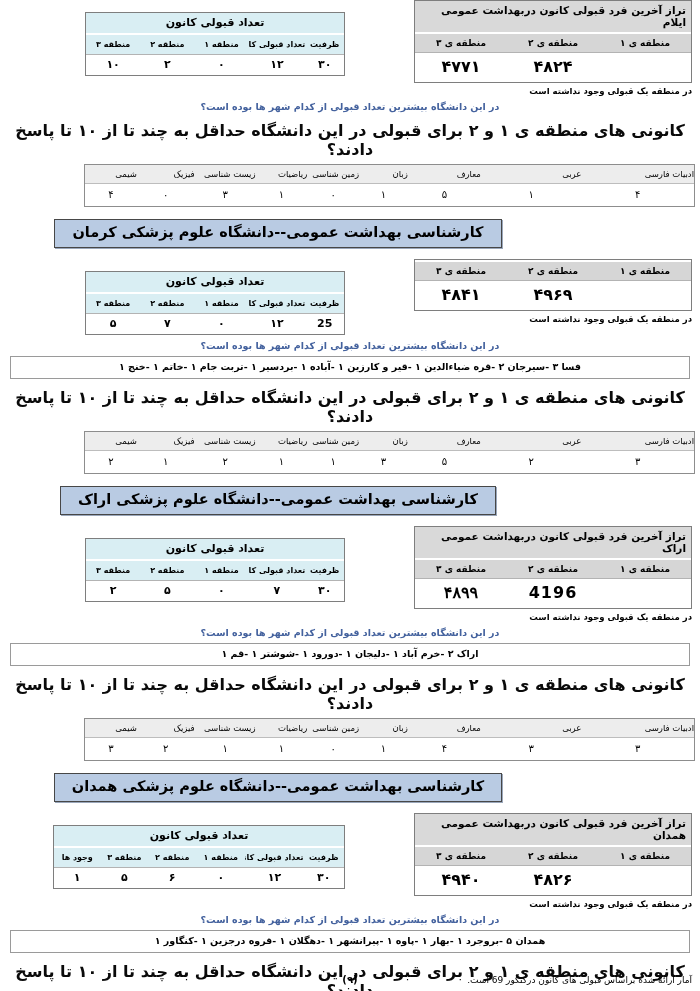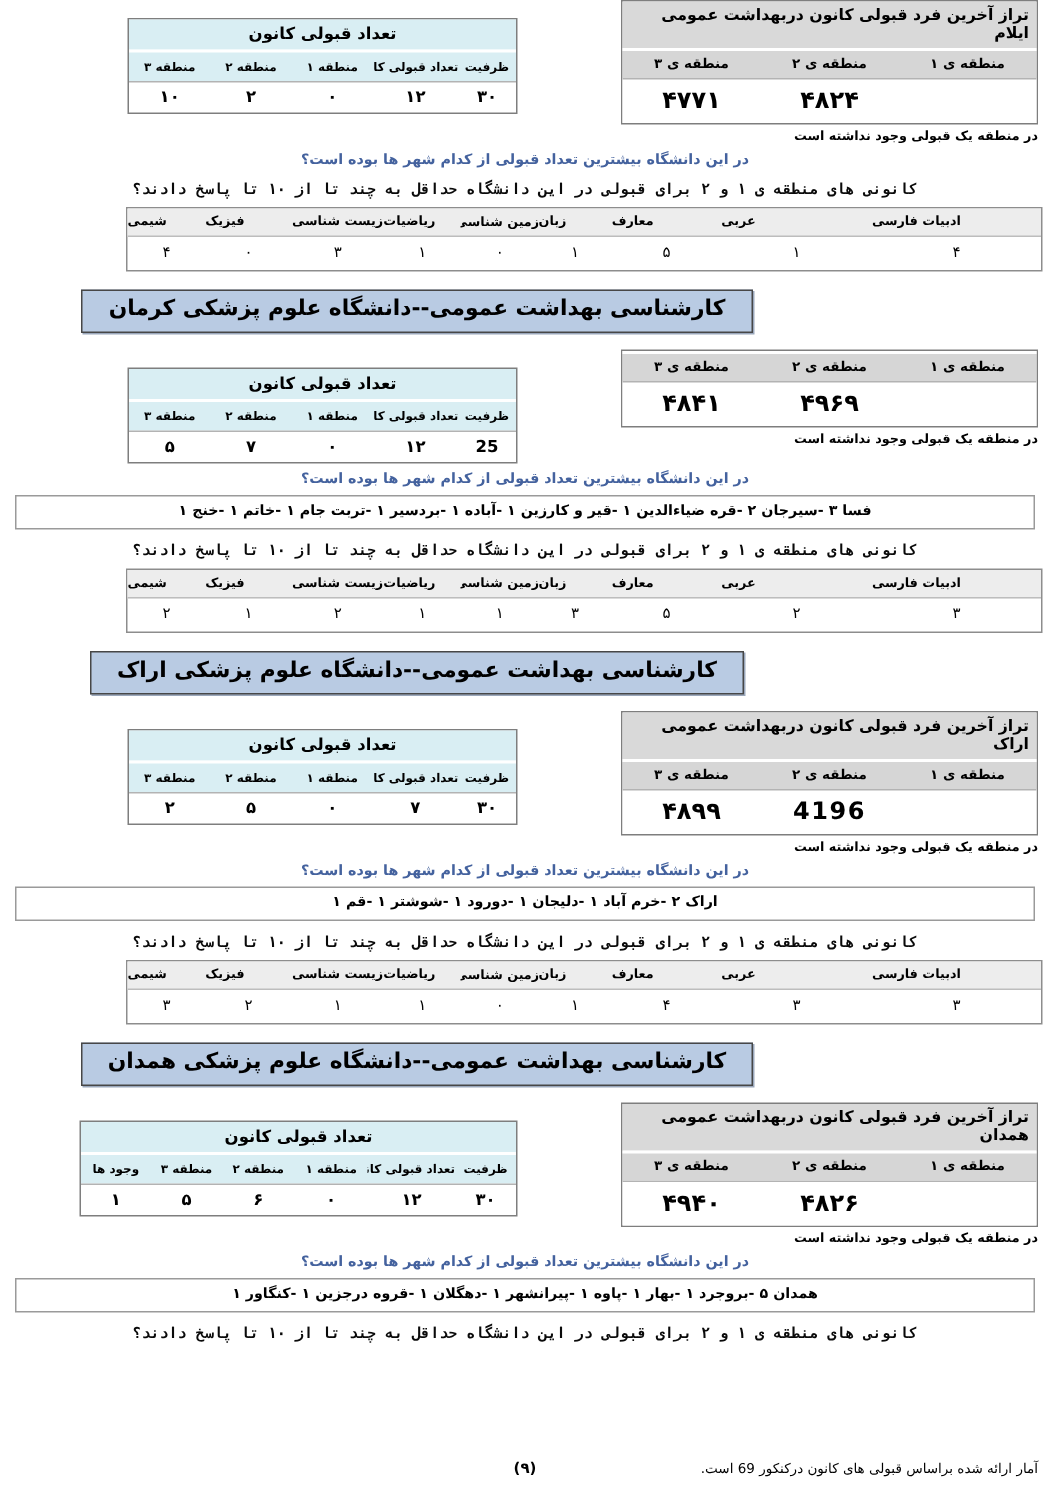--- a/index.html
+++ b/index.html
@@ -25,24 +25,24 @@
   .note{font-size:8.5px;font-weight:bold;margin-top:3px;text-align:right;padding-left:2px;}
   .tedad-table{width:258px;margin-top:12px;border:1px solid #7e7e7e;background:#fff;flex:0 0 auto;}
   .tedad-table.wide{width:290px;}
   .tedad-title{background:#d9eef3;text-align:center;font-size:11px;font-weight:bold;padding:3px 4px 4px;}
   .tedad-head{display:flex;background:#d9eef3;border-top:2px solid #fff;}
   .tedad-head .cell{font-size:8px;font-weight:bold;text-align:center;padding:5px 0;white-space:nowrap;box-sizing:border-box;overflow:hidden;}
   .tedad-vals{display:flex;border-top:1px solid #b3b3b3;}
   .tedad-vals .cell{font-size:11px;font-weight:bold;text-align:center;padding:3px 0 4px;box-sizing:border-box;}
   .q-city{color:#44629e;font-size:9.5px;font-weight:bold;text-align:center;margin:5px 0 5px;}
   .city-box{margin:0 10px;border:1px solid #9a9a9a;background:#fff;padding:4px 6px 5px;text-align:center;font-size:9.5px;font-weight:bold;min-height:12px;}
-  .q-subject{color:#0a0a0a;font-size:10px;font-weight:bold;text-align:center;margin:9px 0 5px;font-family:Liberation Mono, monospace;}
+  .q-subject{color:#0a0a0a;font-size:16px;font-weight:bold;text-align:center;margin:9px 0 5px;}
   .subject-table{margin:0 5px 0 84px;border:1px solid #8d8d8d;background:#fff;}
   .subject-head{display:flex;background:#ededed;border-bottom:1px solid #bdbdbd;}
-  .subject-head .cell{font-size:8.5px;font-weight:bold;text-align:left;padding:4px 0;white-space:nowrap;box-sizing:border-box;overflow:hidden;}
+  .subject-head .cell{font-size:8.5px;font-weight:normal;text-align:right;padding:4px 0;white-space:nowrap;box-sizing:border-box;overflow:hidden;}
   .subject-vals{display:flex;}
   .subject-vals .cell{font-size:10px;text-align:center;padding:5px 0 6px;box-sizing:border-box;}
   .footer{position:absolute;bottom:6px;left:0;right:0;height:16px;}
   .footer-note{position:absolute;right:8px;bottom:0;font-size:9px;}
   .page-num{position:absolute;left:50%;transform:translateX(-50%);bottom:0;font-size:10px;font-weight:bold;}
 </style>
 </head>
 <body>
 
 <div id="sections-host">
@@ -182,21 +182,21 @@
         <div class="taraz-table">
           <div class="taraz-title">تراز آخرین فرد قبولی کانون دربهداشت عمومی اراک</div>
           <div class="taraz-head">
               <div class="cell" style="width: 33.4%;">منطقه ی ۱</div>
               <div class="cell" style="width: 33.3%;">منطقه ی ۲</div>
               <div class="cell" style="width: 33.3%;">منطقه ی ۳</div>
             </div>
           <div class="taraz-vals">
               <div class="cell" style="width: 33.4%;"></div>
               <div class="cell" style="width: 33.3%;">4196</div>
-              <div class="cell" style="width: 33.3%;">۴۸۹۹</div>
+              <div class="cell" style="width: 33.3%; font-family: Liberation Serif, serif;">۴۸۹۹</div>
             </div>
         </div>
         <div class="note">در منطقه یک قبولی وجود نداشته است</div>
       </div>
       <div class="tedad-table">
         <div class="tedad-title">تعداد قبولی کانون</div>
         <div class="tedad-head">
             <div class="cell" style="width: 15%;">ظرفیت</div>
             <div class="cell" style="width: 22%;">تعداد قبولی کانون</div>
             <div class="cell" style="width: 21%;">منطقه ۱</div>

